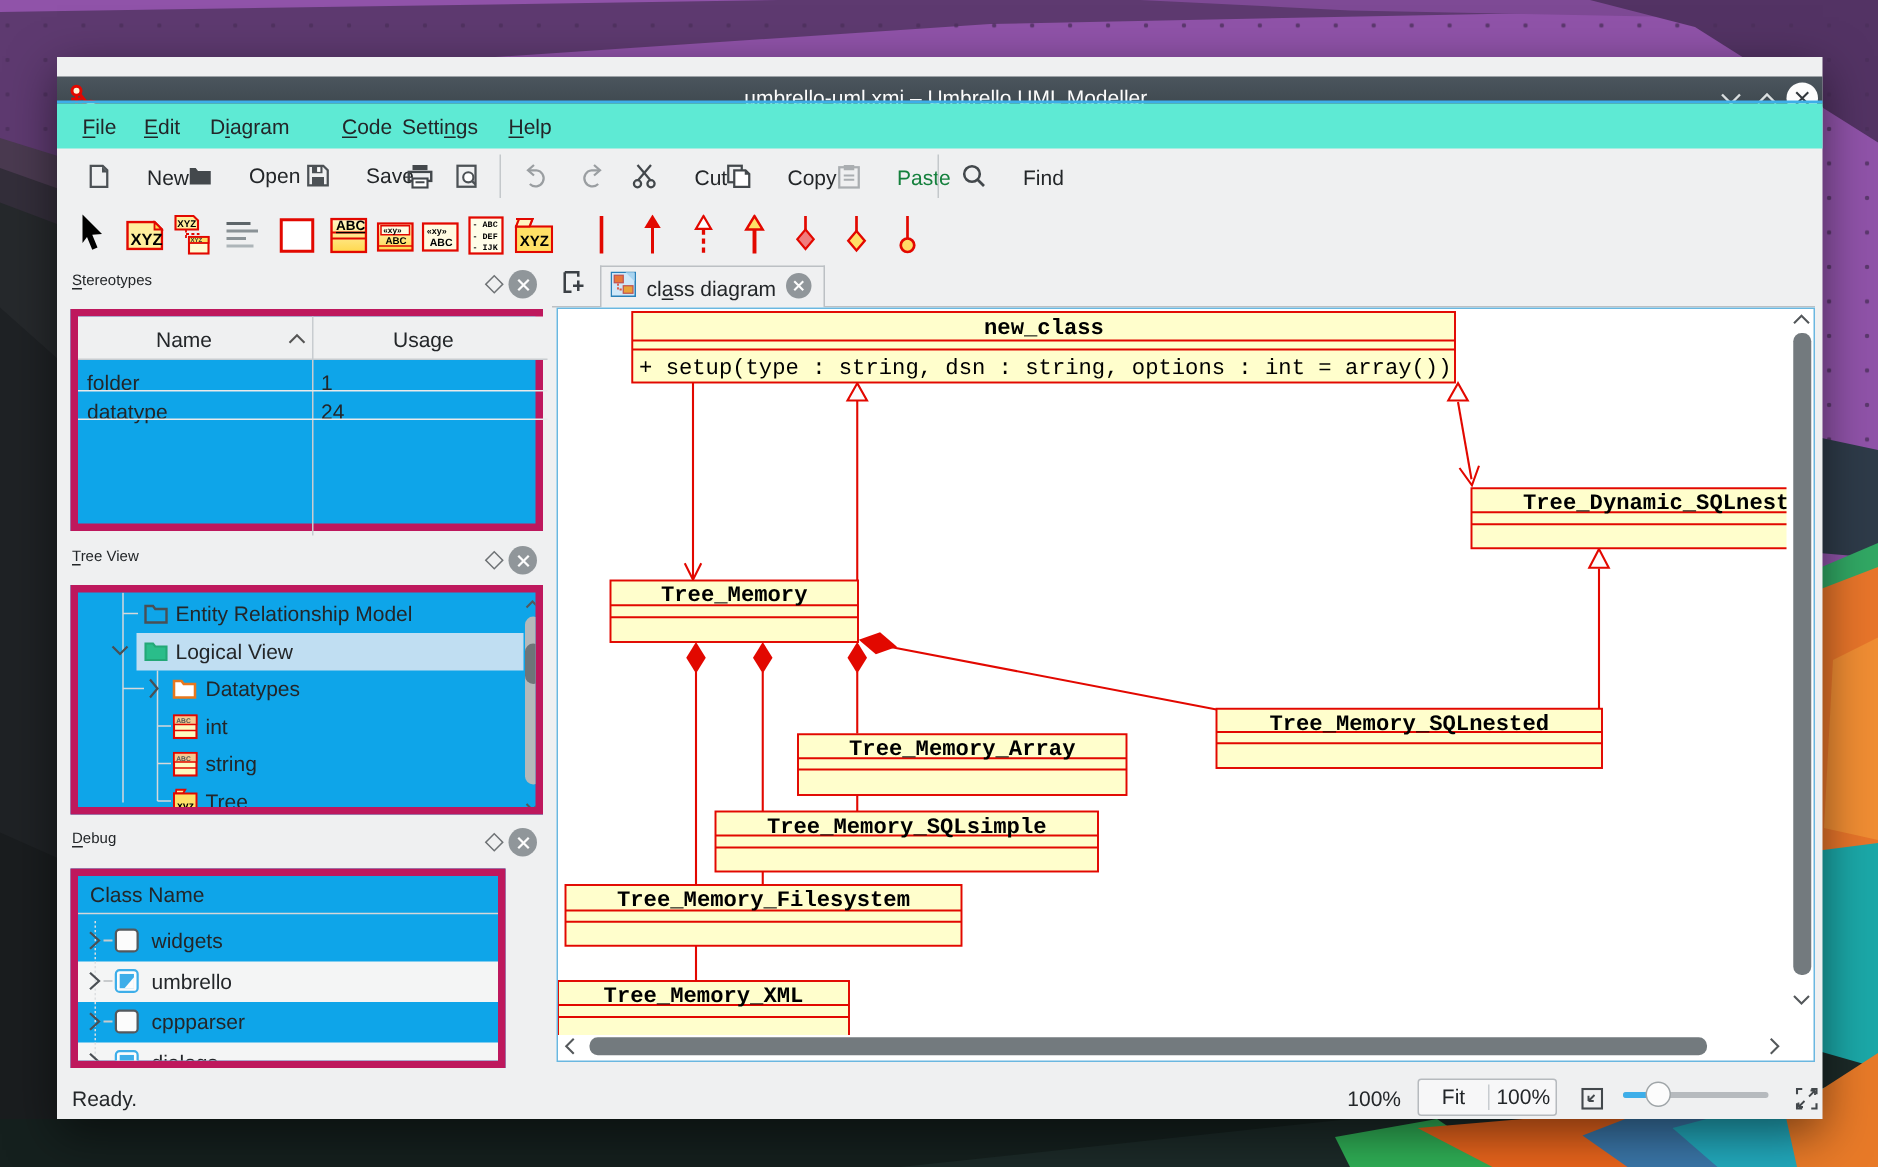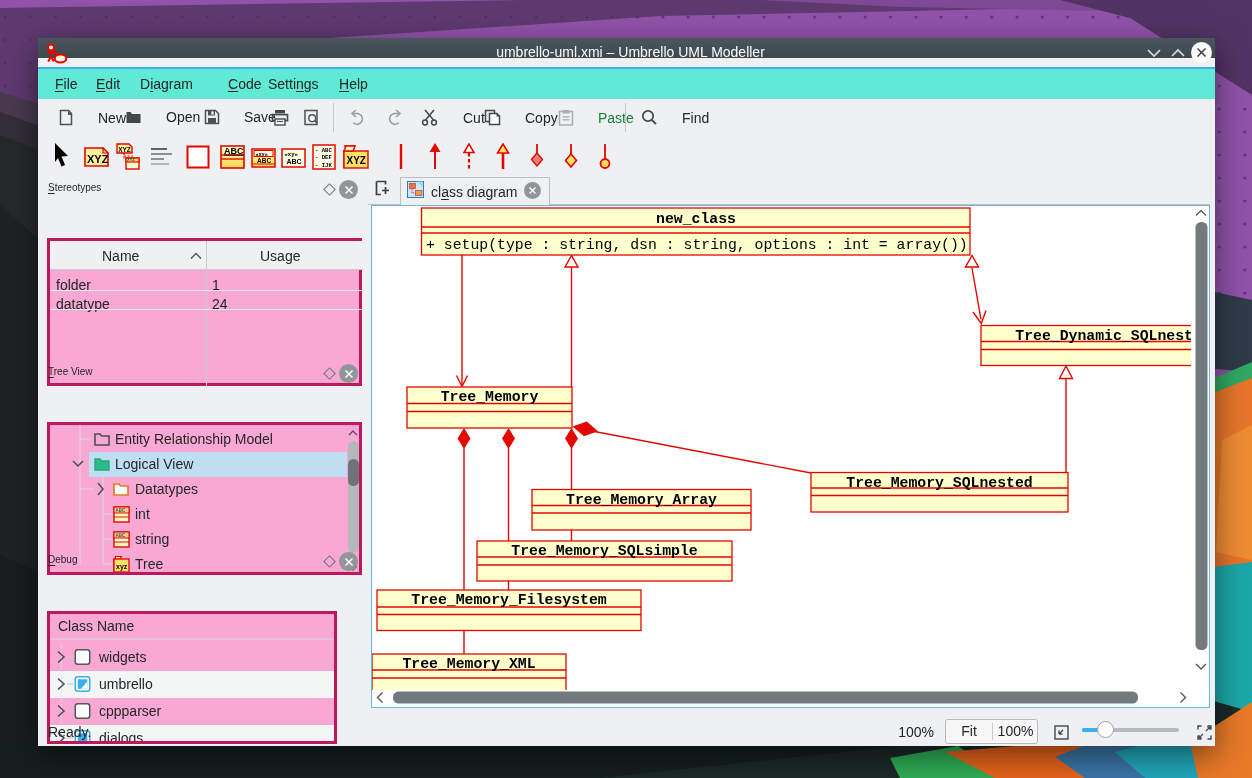--- a/index.html
+++ b/index.html
@@ -1,39 +1,39 @@
 <!DOCTYPE html>
 <html><head>
 <meta charset="utf-8">
 <style>
 * { margin:0; padding:0; box-sizing:border-box; }
 html,body { width:1252px; height:778px; overflow:hidden; }
 body { font-family:"Liberation Sans", sans-serif; position:relative; background:#191d1f; }
 .abs { position:absolute; }
 #wall { position:absolute; left:0; top:0; }
 #window { position:absolute; left:38px; top:38px; width:1177px; height:708px; background:#eff0f1; box-shadow:0 10px 30px rgba(0,0,0,0.5); }
-#titlebar { position:absolute; left:0; top:0; width:1177px; height:20px; background:linear-gradient(#4b555d,#3e484f); }
+#titlebar { position:absolute; left:0; top:13px; width:1177px; height:20px; background:linear-gradient(#4b555d,#3e484f); }
 #titlebar .title { position:absolute; left:8px; right:0; top:0; height:29px; line-height:29px; text-align:center; color:#fcfcfc; font-size:14px; }
 #blueline { position:absolute; left:0; top:29px; width:1177px; height:2px; background:#3daee9; }
 #menubar { position:absolute; left:0; top:31px; width:1177px; height:30px; background:#5eead4; }
 .menuitem { position:absolute; top:0; height:30px; line-height:30px; font-size:14px; color:#232629; }
 .menuitem u { text-decoration:underline; text-underline-offset:2px; }
 #toolbar1 { position:absolute; left:0; top:61px; width:1177px; height:37px; }
 #toolbar2 { position:absolute; left:0; top:98px; width:1177px; height:40px; }
 .tbtn { position:absolute; display:flex; align-items:center; gap:24px; font-size:14px; color:#232629; }
 .tsep { position:absolute; width:1px; background:#c4c8cb; }
 .dis { color:#15803d; }
 
 .docktitle { position:absolute; left:6px; width:324px; height:28px; font-size:10px; color:#232629; }
 .docktitle span { position:absolute; left:4px; top:6px; }
 .docktitle u { text-decoration:underline; text-underline-offset:2px; }
 .dt-diamond { position:absolute; width:9px; height:9px; border:1px solid #6e7275; transform:rotate(45deg); top:9px; }
 .dt-close { position:absolute; width:19px; height:19px; border-radius:50%; background:#90969a; top:4px; color:#fcfcfc; }
 .dt-close svg { position:absolute; left:4.5px; top:4.5px; }
-.panelbox { position:absolute; background:#f9a8d4; border:3px solid #be185d;margin-top:32px; }
+.panelbox { position:absolute; background:#0ea5e9; border:5px solid #be185d; }
 .trow { position:absolute; left:1px; right:1px; font-size:14px; color:#232629; }
 #statusbar { position:absolute; left:0; top:674px; width:1177px; height:34px; font-size:14px; color:#232629; }
 </style>
 </head>
 <body>
 <svg id="wall" width="1252" height="778" viewBox="0 0 1252 778">
   <defs>
     <pattern id="dots" x="3" y="15" width="25.3" height="23" patternUnits="userSpaceOnUse">
       <circle cx="2" cy="2" r="1.5" fill="#4a2f5a" opacity="0.75"></circle>
     </pattern>

